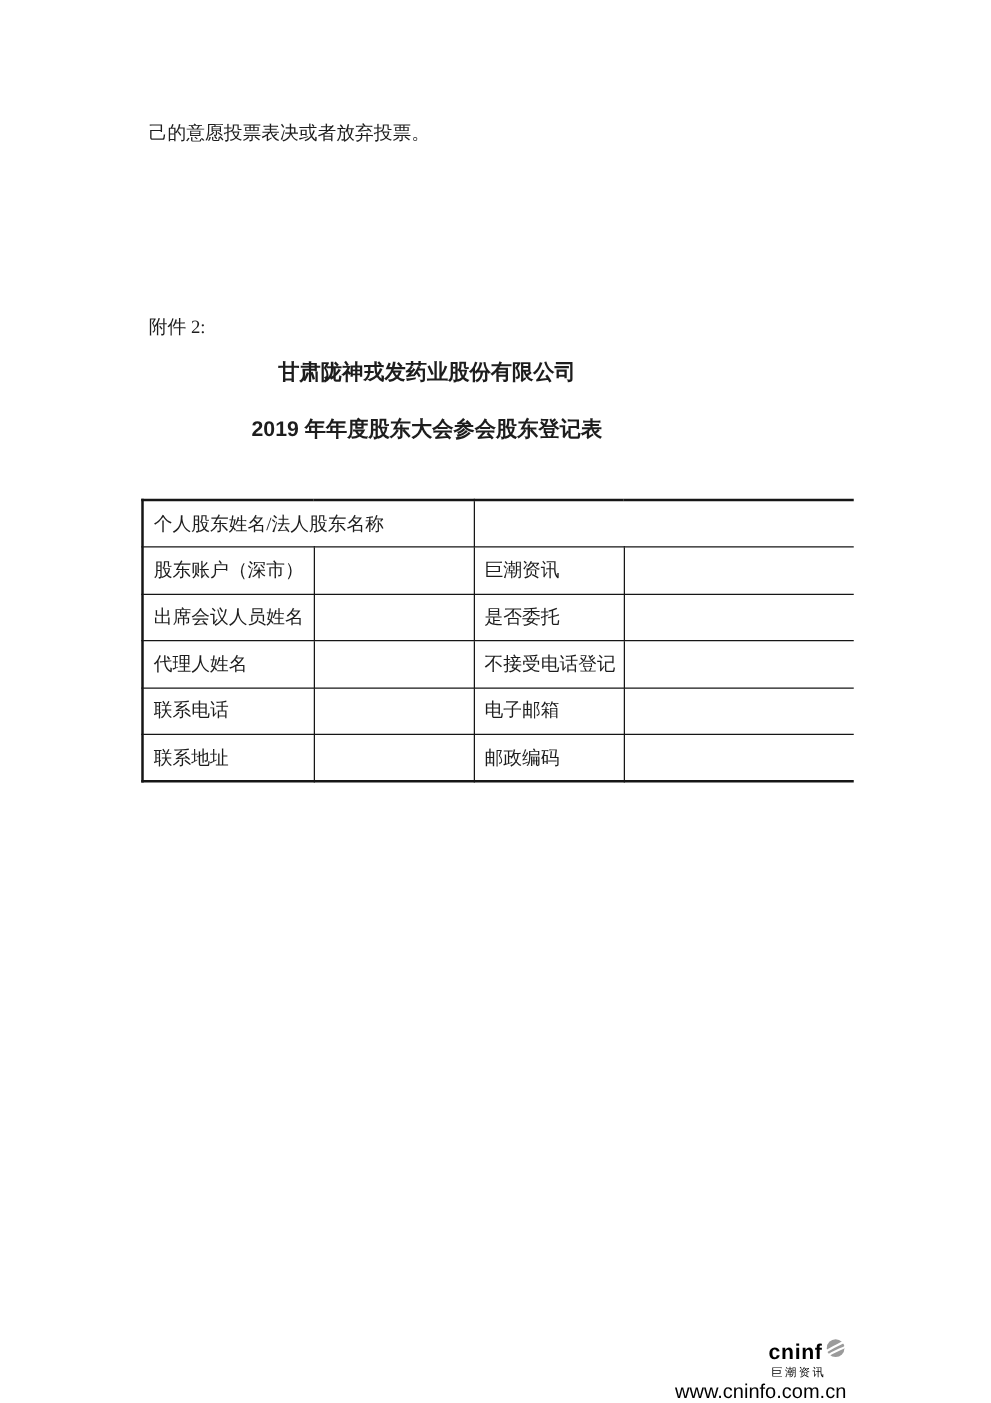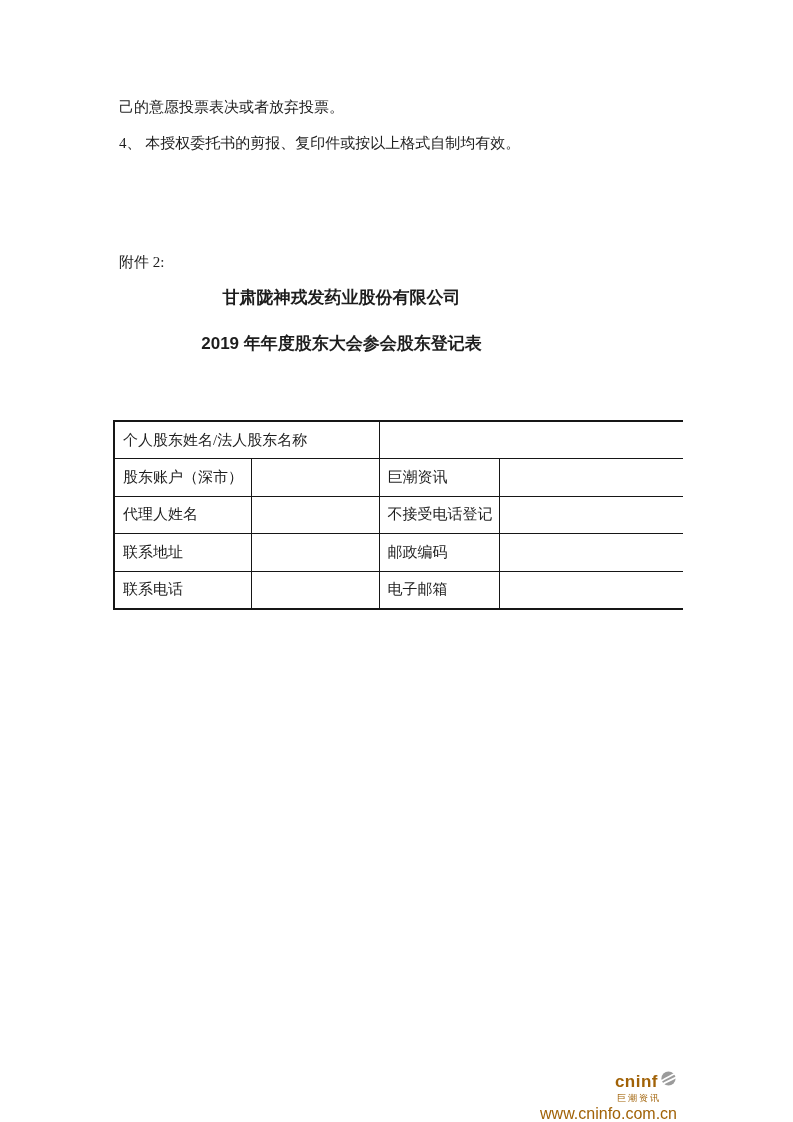--- a/index.html
+++ b/index.html
@@ -34,21 +34,21 @@
     text-align: center;
     font-family: "Liberation Sans", "DejaVu Sans", sans-serif;
     font-weight: bold;
     font-size: 17px;
     line-height: 28px;
   }
   .title-company { top: 284px; }
   .title-form { top: 330px; }
   table.reg-table {
     position: absolute;
-    top: 420px; left: 113px;
+    top: 399px; left: 113px;
     width: 574px;
     border-collapse: collapse;
     table-layout: fixed;
     border: 2px solid #161616;
   }
   table.reg-table td {
     border: 1px solid #161616;
     height: 37.5px;
     font-size: 15px;
     padding: 0 4px 0 8px;
@@ -97,21 +97,20 @@
   }
   .wm-url { font-size: 16px; }
   .wm-swirl { display: inline-block; margin-bottom: 2px; }
 </style>
 </head>
 <body>
 
 <div class="page">
 
   <p class="line intro-1">己的意愿投票表决或者放弃投票。</p>
-  <p class="line intro-2">4、 本授权委托书的剪报、复印件或按以上格式自制均有效。</p>
 
   <p class="line attachment">附件 2:</p>
 
   <h1 class="title title-company">甘肃陇神戎发药业股份有限公司</h1>
   <h2 class="title title-form">2019 年年度股东大会参会股东登记表</h2>
 
   <table class="reg-table">
     <colgroup>
       <col style="width:137px">
         <col style="width:128px">
@@ -123,42 +122,48 @@
           <td class="label" colspan="2">个人股东姓名/法人股东名称</td>
           <td class="value" colspan="2"></td>
         </tr>
         <tr>
           <td class="label">股东账户（深市）</td>
           <td class="value"></td>
           <td class="label">巨潮资讯</td>
           <td class="value"></td>
         </tr>
         <tr>
+          <td class="label">出席会议人员姓名</td>
+          <td class="value"></td>
+          <td class="label">是否委托</td>
+          <td class="value"></td>
+        </tr>
+        <tr>
           <td class="label">代理人姓名</td>
           <td class="value"></td>
           <td class="label">不接受电话登记</td>
+          <td class="value"></td>
+        </tr>
+        <tr>
+          <td class="label">联系电话</td>
+          <td class="value"></td>
+          <td class="label">电子邮箱</td>
           <td class="value"></td>
         </tr>
         <tr>
           <td class="label">联系地址</td>
           <td class="value"></td>
           <td class="label">邮政编码</td>
           <td class="value"></td>
         </tr>
-        <tr>
-          <td class="label">联系电话</td>
-          <td class="value"></td>
-          <td class="label">电子邮箱</td>
-          <td class="value"></td>
-        </tr>
       </tbody>
   </table>
 
 
-  <div class="watermark" style="color: #a16207; text-align: center;">
+  <div class="watermark" style="color: #000000; text-align: center;">
     <div class="wm-brand-row">
       <span>cninf</span>
       <span class="wm-swirl">
         <svg width="17" height="17" viewBox="0 0 24 24" aria-hidden="true">
           <circle cx="12" cy="12" r="10" fill="#9b9b9b"></circle>
           <path d="M1 16 C 8 11, 14 9, 23 4" stroke="#ffffff" stroke-width="2.4" fill="none"></path>
           <path d="M2 21 C 10 16, 16 14, 24 10" stroke="#ffffff" stroke-width="2.4" fill="none"></path>
         </svg>
       </span>
     </div>

